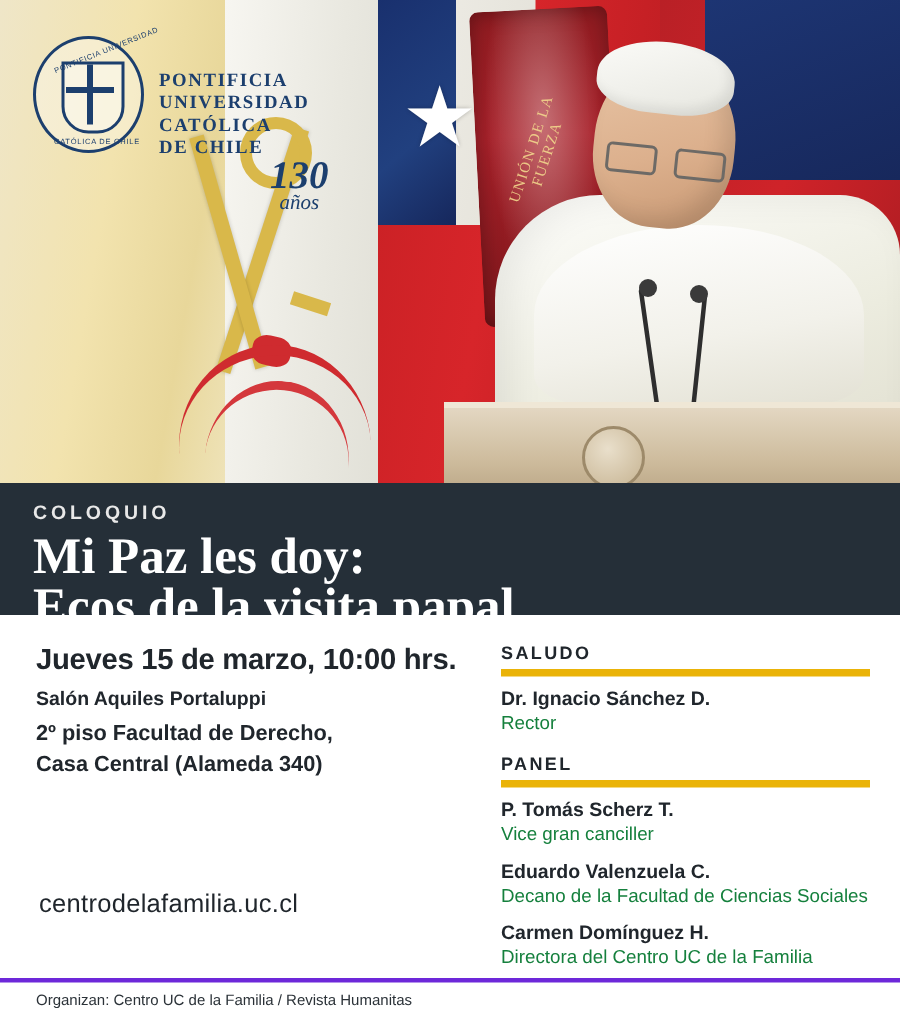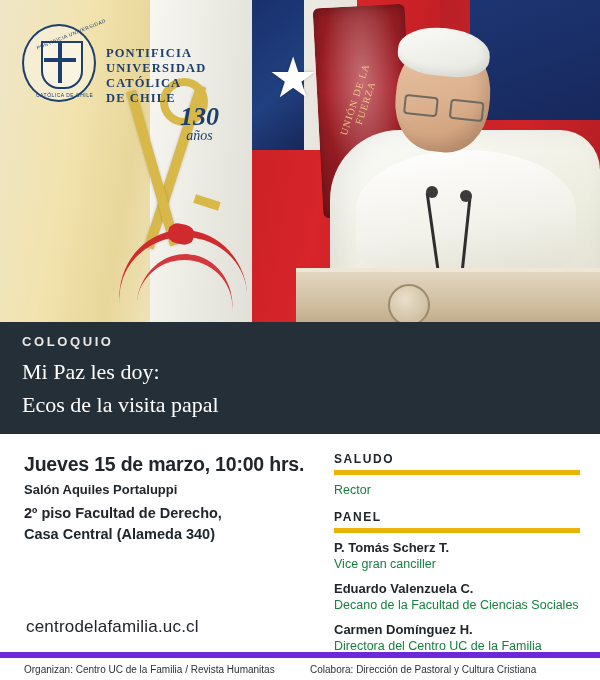--- a/index.html
+++ b/index.html
@@ -300,30 +300,30 @@
     padding: 12px 22px 0 22px;
   }
   .kicker {
     font-size: 13px;
     letter-spacing: 2.6px;
     font-weight: bold;
     color: #e8e8e8;
   }
   .title {
     margin-top: 6px;
-    font-size: 22px;
+    font-size: 34px;
     line-height: 33px;
-    font-weight: normal;
+    font-weight: bold;
     font-family: "Liberation Serif", serif;
   }
 
   
   .info {
     position: absolute;
-    left: 0; top: 434px;
+    left: 0; top: 410px;
     width: 600px; height: 246px;
     background: #ffffff;
   }
   .left-col {
     position: absolute;
     left: 24px; top: 18px;
     width: 300px;
     color: #20262c;
   }
   .when {
@@ -376,21 +376,21 @@
     line-height: 16px;
     color: #15803d;
   }
   .panel-block { margin-top: 12px; }
 
   
   .footer {
     position: absolute;
     left: 0; top: 652px;
     width: 600px; height: 28px;
-    border-top: 6px solid #6d28d9;
+    border-top: 3px solid #6d28d9;
     box-sizing: border-box;
     display: flex;
     align-items: center;
     font-size: 10px;
     color: #2b3238;
   }
   .footer .f1 { position: absolute; left: 24px; }
   .footer .f2 { position: absolute; left: 310px; }
 </style>
 </head>
@@ -471,20 +471,21 @@
       <div class="where-main">Salón Aquiles Portaluppi</div>
       <div class="where-sub">2º piso Facultad de Derecho,</div>
       <div class="where-sub">Casa Central (Alameda 340)</div>
     </div>
 
     <div class="url">centrodelafamilia.uc.cl</div>
 
     <div class="right-col">
       <div class="sect-head">SALUDO</div>
       <div class="person">
+        <div class="name">Dr. Ignacio Sánchez D.</div>
         <div class="role">Rector</div>
       </div>
 
       <div class="panel-block">
         <div class="sect-head">PANEL</div>
         <div class="person">
           <div class="name">P. Tomás Scherz T.</div>
           <div class="role">Vice gran canciller</div>
         </div>
         <div class="person">
@@ -494,16 +495,15 @@
         <div class="person">
           <div class="name">Carmen Domínguez H.</div>
           <div class="role">Directora del Centro UC de la Familia</div>
         </div>
       </div>
     </div>
   </div>
 
   <div class="footer">
     <div class="f1">Organizan: Centro UC de la Familia / Revista Humanitas</div>
-    <div class="f2">Colabora: Dirección de Pastoral y Cultura Cristiana</div>
   </div>
 
 </div>
 
 </body></html>

